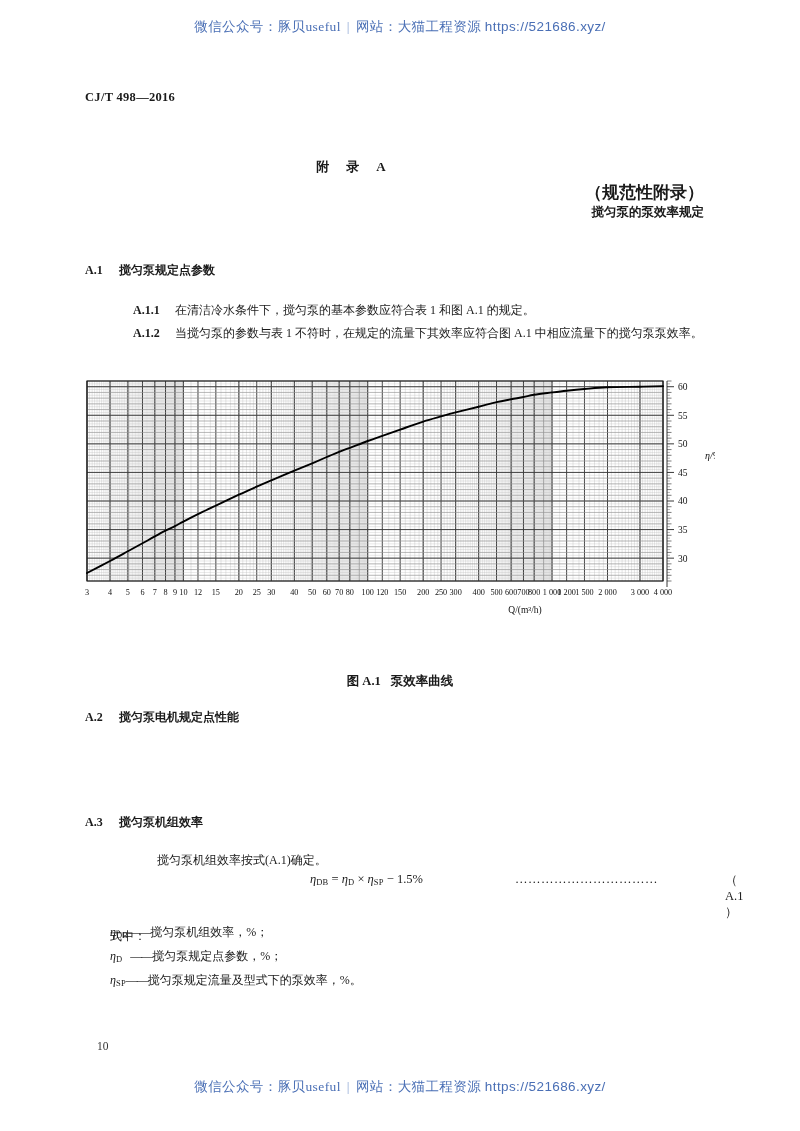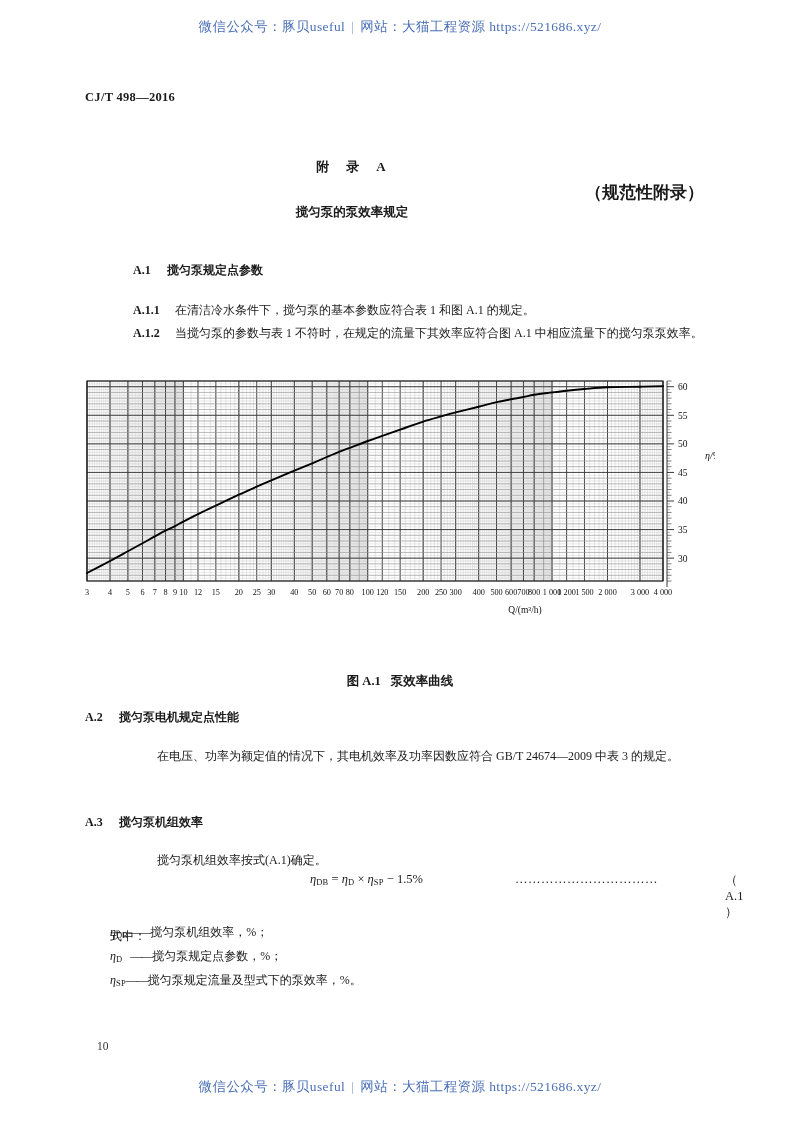--- a/index.html
+++ b/index.html
@@ -19,35 +19,35 @@
     text-align:center;
     color:#4a6fb5;
     font-size:13.5px;
     letter-spacing:0.4px;
     white-space:nowrap;
     font-family:"Liberation Serif", serif;
   }
   .wm-top { top:18px; }
   .wm-bottom { top:1078px; }
   .wm .sep { color:#8fa8d4; margin:0 6px; }
-  .wm .url { font-family:Liberation Serif, serif;margin-top:44px; }
+  .wm .url { font-family:Liberation Sans, sans-serif;margin-top:44px; }
 
   
   .runhead {
     position:absolute; left:85px; top:90px;
     font-size:12.5px; font-weight:bold;
     font-family:"Liberation Serif", serif;
     letter-spacing:0.3px;
   }
 
   
   .annex-title { position:absolute; left:0; width:704px; text-align:center; }
   .annex-a  { top:158px; font-size:13px; font-weight:bold; letter-spacing:2px;}
   .annex-norm { top:181px; font-size:17px; font-weight:bold;text-align:right; }
-  .annex-sub { top:204px; font-size:12.5px; font-weight:bold; }
+  .annex-sub { top:204px; font-size:12.5px; font-weight:bold;text-align:right; }
 
   
   .sec-head {
     position:absolute; left:85px;
     font-size:12px; font-weight:bold;
     font-family:"Liberation Serif", serif;
   }
   .sec-head .num { display:inline-block; min-width:34px; }
   .para {
     position:absolute; left:85px; width:615px;
@@ -94,21 +94,21 @@
   <div class="wm wm-top">
     <span>微信公众号：</span><span>豚贝useful</span><span class="sep">|</span><span>网站：</span><span>大猫工程资源</span>&nbsp;<span class="url">https://521686.xyz/</span>
   </div>
 
   <div class="runhead">CJ/T 498—2016</div>
 
   <div class="annex-title annex-a">附　录　A</div>
   <div class="annex-title annex-norm">（规范性附录）</div>
   <div class="annex-title annex-sub">搅匀泵的泵效率规定</div>
 
-  <div class="sec-head" style="top:262px;margin-left:48px;">
+  <div class="sec-head" style="top:262px;">
     <span class="num">A.1</span><span>搅匀泵规定点参数</span>
   </div>
 
   <div class="para" style="top:300px;">
     <span class="lbl">A.1.1</span><span>在清洁冷水条件下，搅匀泵的基本参数应符合表 1 和图 A.1 的规定。</span>
   </div>
 
   <div class="para" style="top:323px;">
     <span class="lbl">A.1.2</span><span>当搅匀泵的参数与表 1 不符时，在规定的流量下其效率应符合图 A.1 中相应流量下的搅匀泵泵效率。</span>
   </div>
@@ -714,21 +714,20 @@
     </svg>
   </div>
 
   <div class="fig-caption">
     <span>图 A.1</span><span class="sp"></span><span>泵效率曲线</span>
   </div>
 
   <div class="sec-head" style="top:709px;">
     <span class="num">A.2</span><span>搅匀泵电机规定点性能</span>
   </div>
-  <div class="para indent" style="top:746px;">在电压、功率为额定值的情况下，其电机效率及功率因数应符合 GB/T 24674—2009 中表 3 的规定。</div>
 
   <div class="sec-head" style="top:814px;">
     <span class="num">A.3</span><span>搅匀泵机组效率</span>
   </div>
   <div class="para indent" style="top:850px;">搅匀泵机组效率按式(A.1)确定。</div>
 
   <div class="formula-row">
     <span class="formula-main">
       <span class="eta">η</span><sub class="ital">DB</sub>
       <span>=</span>

